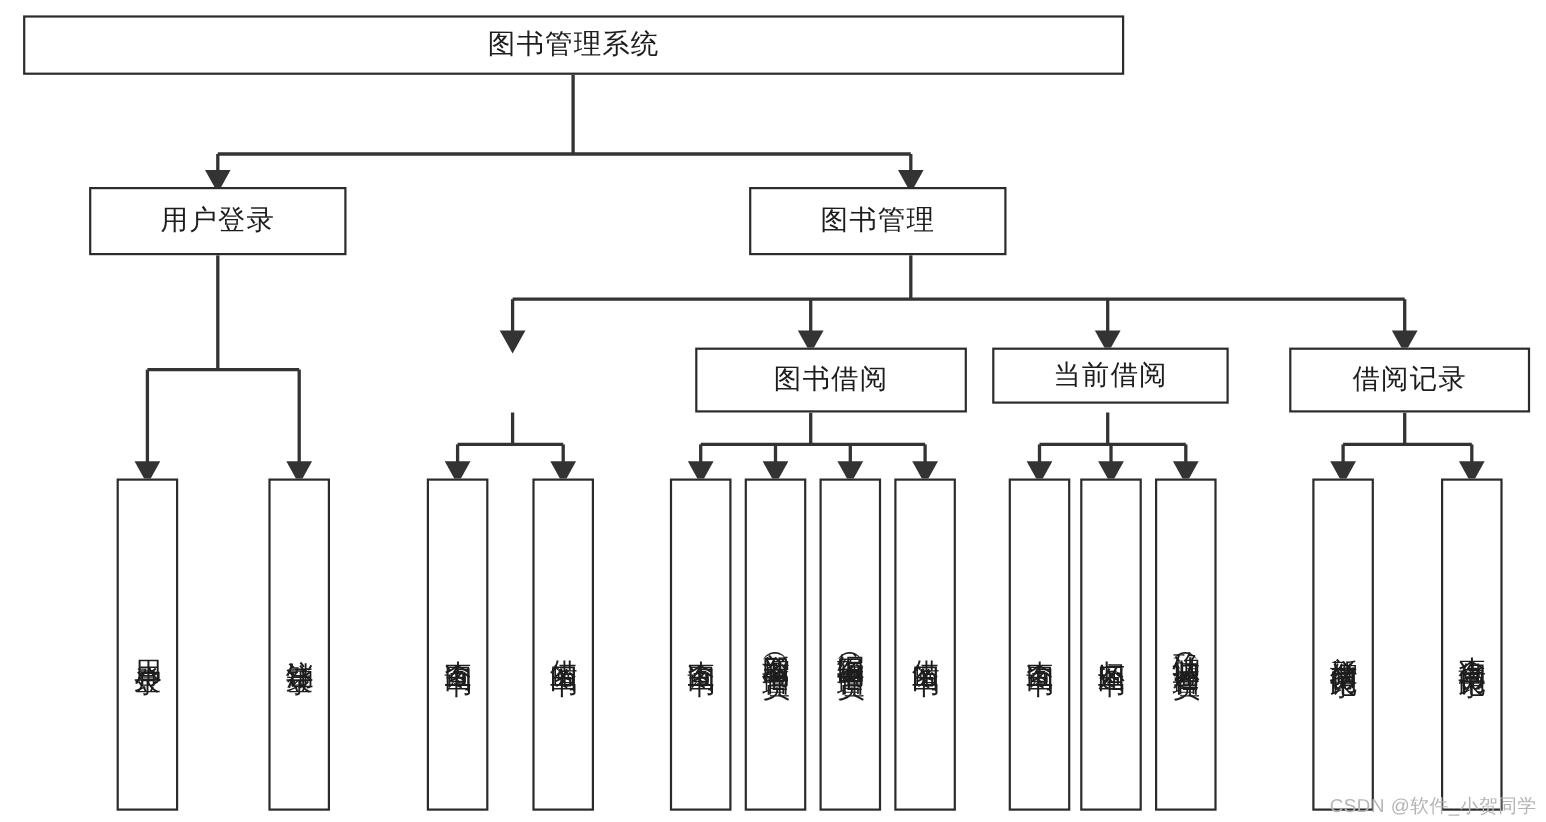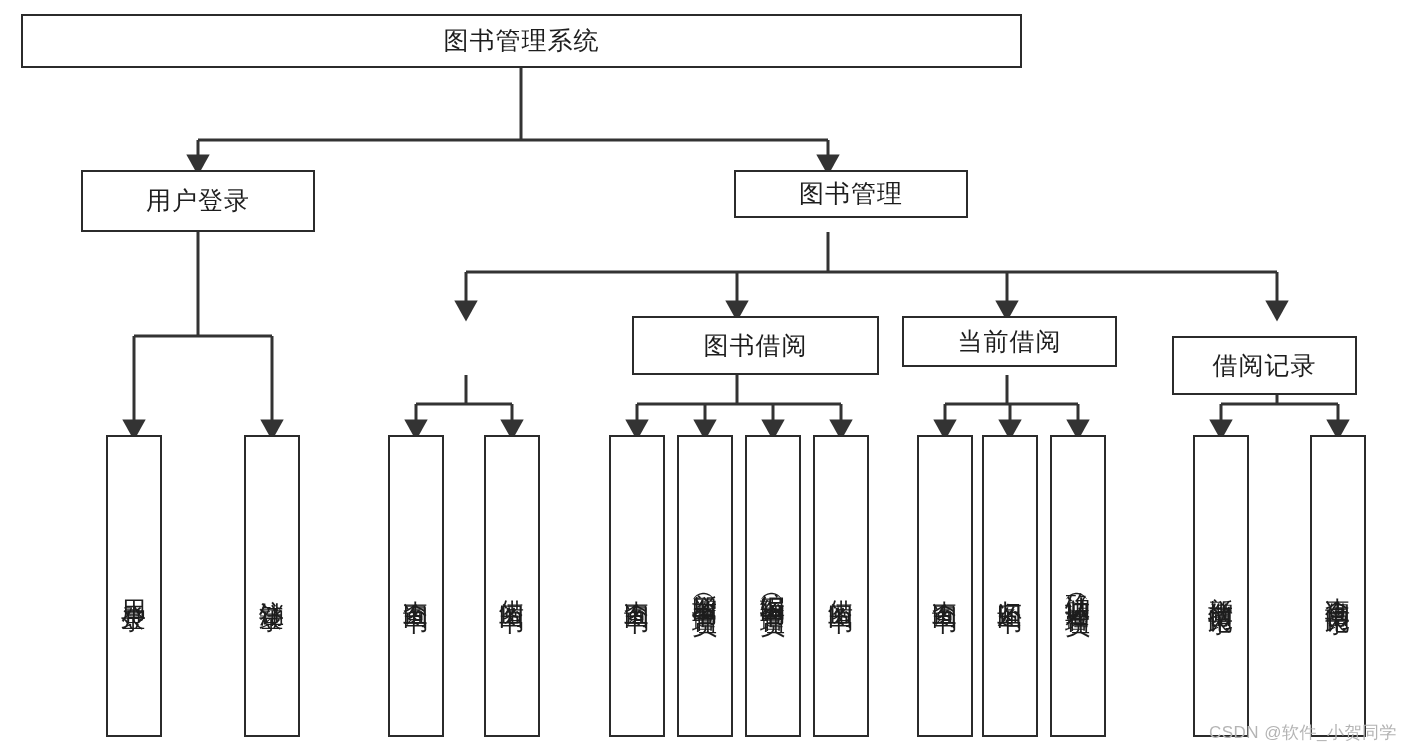--- a/index.html
+++ b/index.html
@@ -124,31 +124,31 @@
     </g>
   </svg>
 
   <div class="node horizontal" style="left:21px; top:14px; width:1001px; height:54px;">
     <span>图书管理系统</span>
   </div>
 
   <div class="node horizontal" style="left:81px; top:170px; width:234px; height:62px;">
     <span>用户登录</span>
   </div>
-  <div class="node horizontal" style="left:734px; top:170px; width:234px; height:48px;">
+  <div class="node horizontal" style="left:681px; top:170px; width:234px; height:62px;">
     <span>图书管理</span>
   </div>
 
   <div class="node horizontal" style="left:632px; top:316px; width:247px; height:59px;">
     <span>图书借阅</span>
   </div>
   <div class="node horizontal" style="left:902px; top:316px; width:215px; height:51px;">
     <span>当前借阅</span>
   </div>
-  <div class="node horizontal" style="left:1172px; top:336px; width:185px; height:59px;">
+  <div class="node horizontal" style="left:1172px; top:316px; width:219px; height:59px;">
     <span>借阅记录</span>
   </div>
 
   <div class="node vertical" style="left:106px; top:435px; width:56px; height:302px;">
     <span class="vlabel">用户登录</span>
   </div>
   <div class="node vertical" style="left:244px; top:435px; width:56px; height:302px;">
     <span class="vlabel">注销登录</span>
   </div>
 

